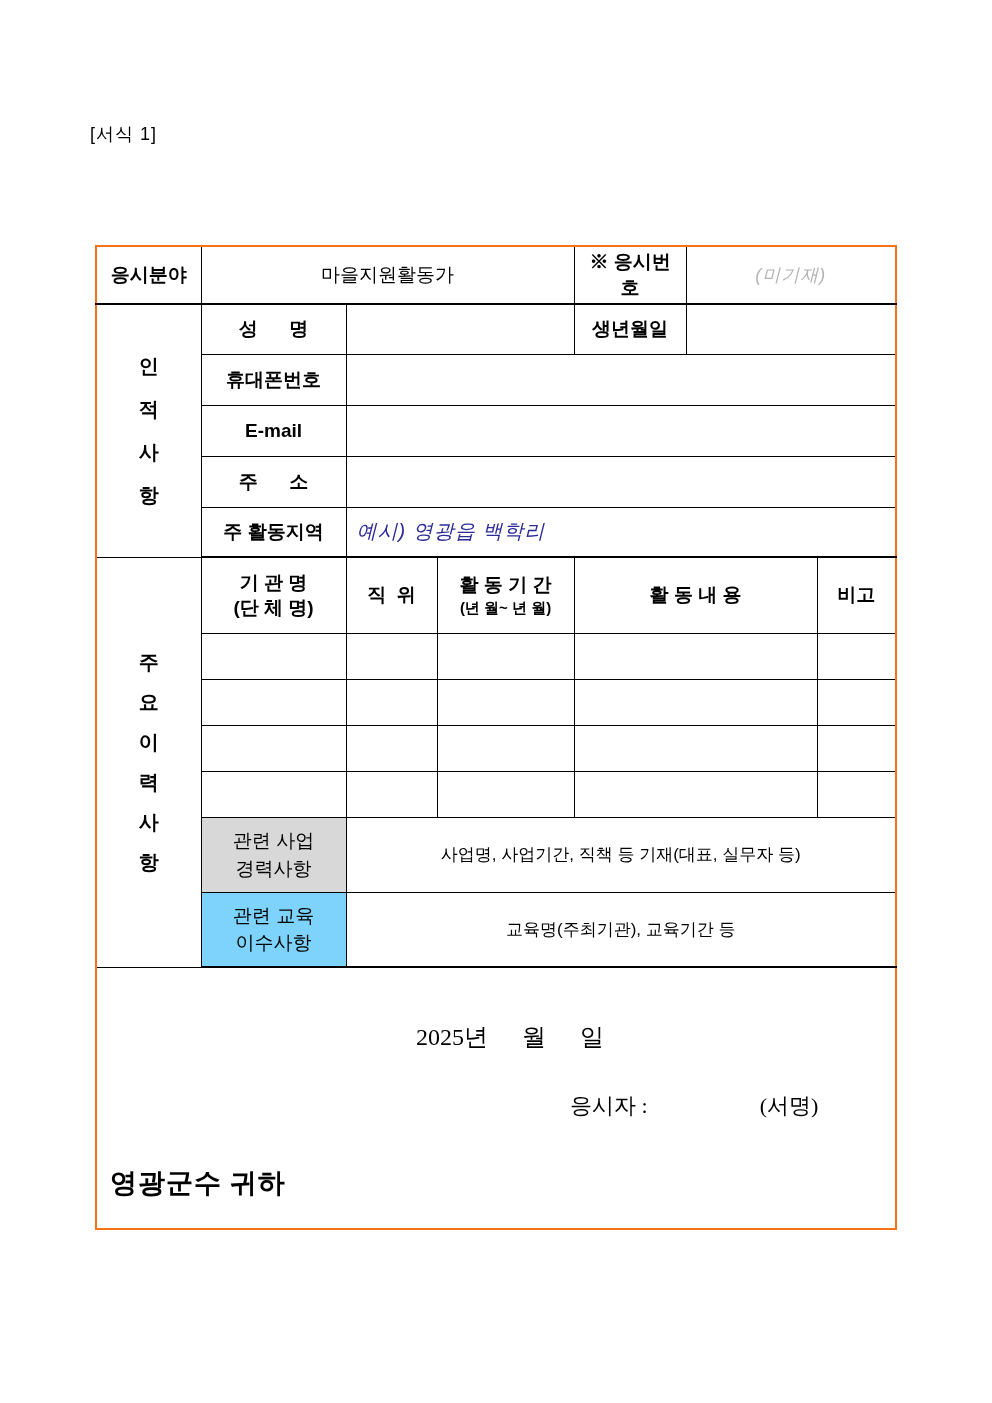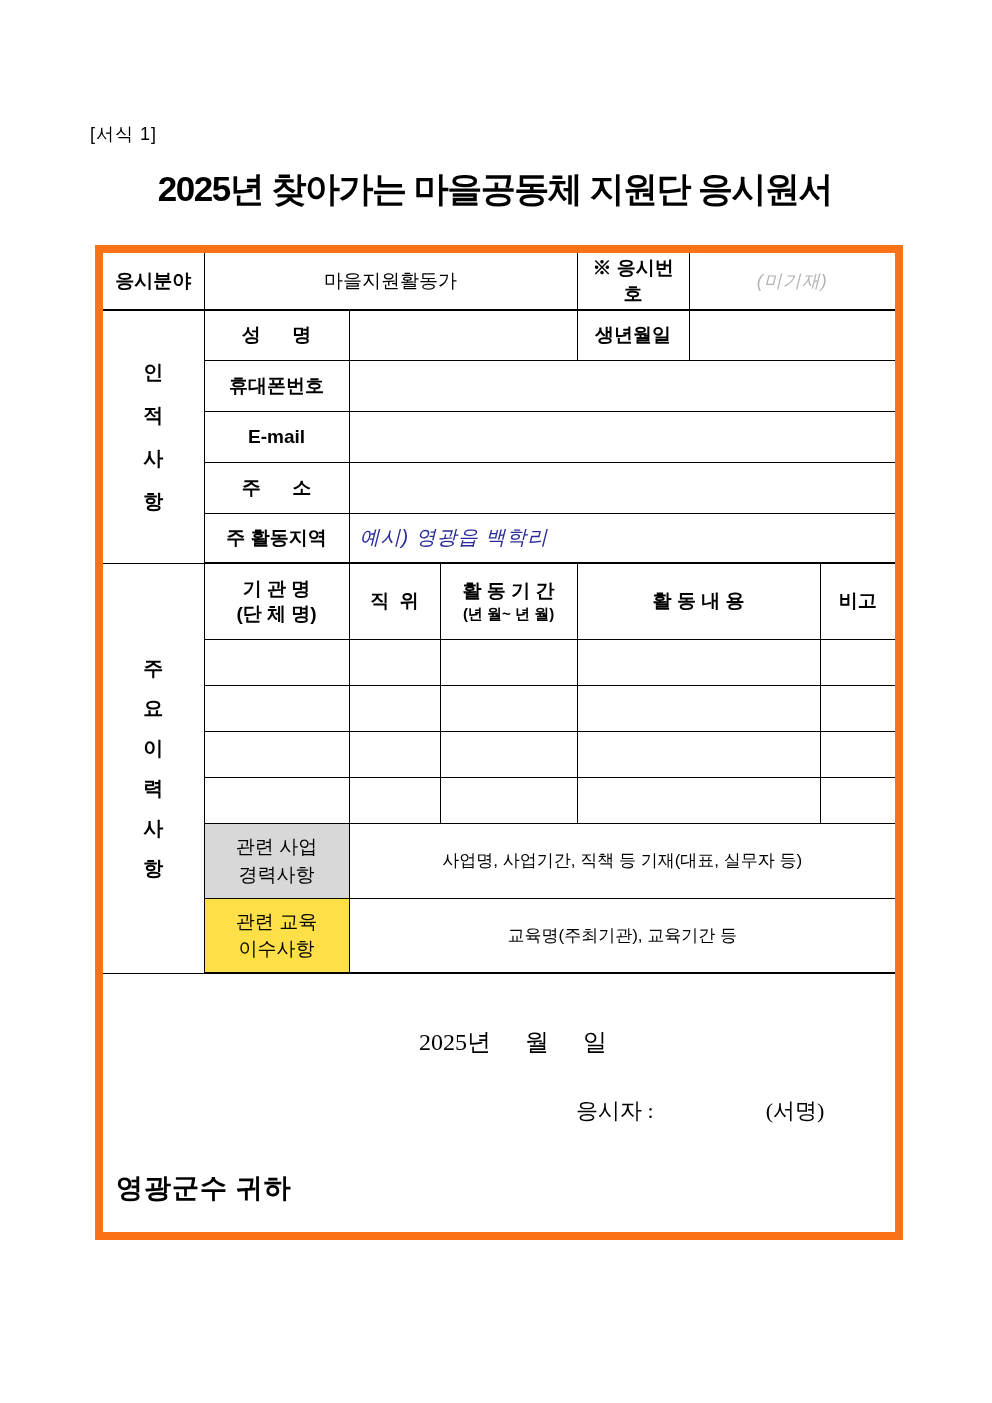--- a/index.html
+++ b/index.html
@@ -16,21 +16,21 @@
   }
   .doc-title {
     position: absolute; left: 95px; top: 166px; width: 800px;
     text-align: center; font-size: 35px; font-weight: 900;
     letter-spacing: -1.5px; white-space: nowrap;
   }
 
   table.form {
     position: absolute; left: 95px; top: 245px; width: 800px;
     border-collapse: collapse; table-layout: fixed;
-    border: 8px solid #f97316;
+    border: 2px solid #f97316;
   }
   td {
     border: 1px solid #000;
     padding: 2px 6px;
     text-align: center; vertical-align: middle;
     font-size: 19px; overflow: hidden;
   }
   .b { font-weight: bold; }
   .pre { white-space: pre; }
   .pre-line { white-space: pre-line; line-height: 1.35; margin-left: 23px; }
@@ -70,21 +70,20 @@
     font-size: 27px; font-weight: bold; letter-spacing: 1px;
     font-family: "Liberation Serif", serif;
   }
 </style>
 </head>
 <body>
 
 <div class="sheet">
 
   <div class="form-tag">[서식 1]</div>
-  <div class="doc-title">2025년 찾아가는 마을공동체 지원단 응시원서</div>
 
   <table class="form">
     <colgroup>
       <col style="width:105px">
         <col style="width:145px">
         <col style="width:91px">
       <col style="width:137px">
         <col style="width:112px">
         <col style="width:131px">
       <col style="width:79px">
@@ -172,21 +171,21 @@
       <td></td>
     </tr>
 
     <tr style="height:75px">
       <td class="gray-cell pre-line" style="background:#d8d8d8">관련 사업
 경력사항</td>
       <td colspan="5" class="hint-text">사업명, 사업기간, 직책 등 기재(대표, 실무자 등)</td>
     </tr>
 
     <tr style="height:75px">
-      <td class="gray-cell pre-line thickb" style="background:#fde047">관련 교육
+      <td class="gray-cell pre-line thickb" style="background:#7dd3fc">관련 교육
 이수사항</td>
       <td colspan="5" class="hint-text thickb">교육명(주최기관), 교육기간 등</td>
     </tr>
 
     <tr style="height:262px">
       <td colspan="7" class="footer-cell">
         <div class="footer-inner">
           <div class="date-line">
             <span>2025년</span>
             <span class="gap">월</span>

